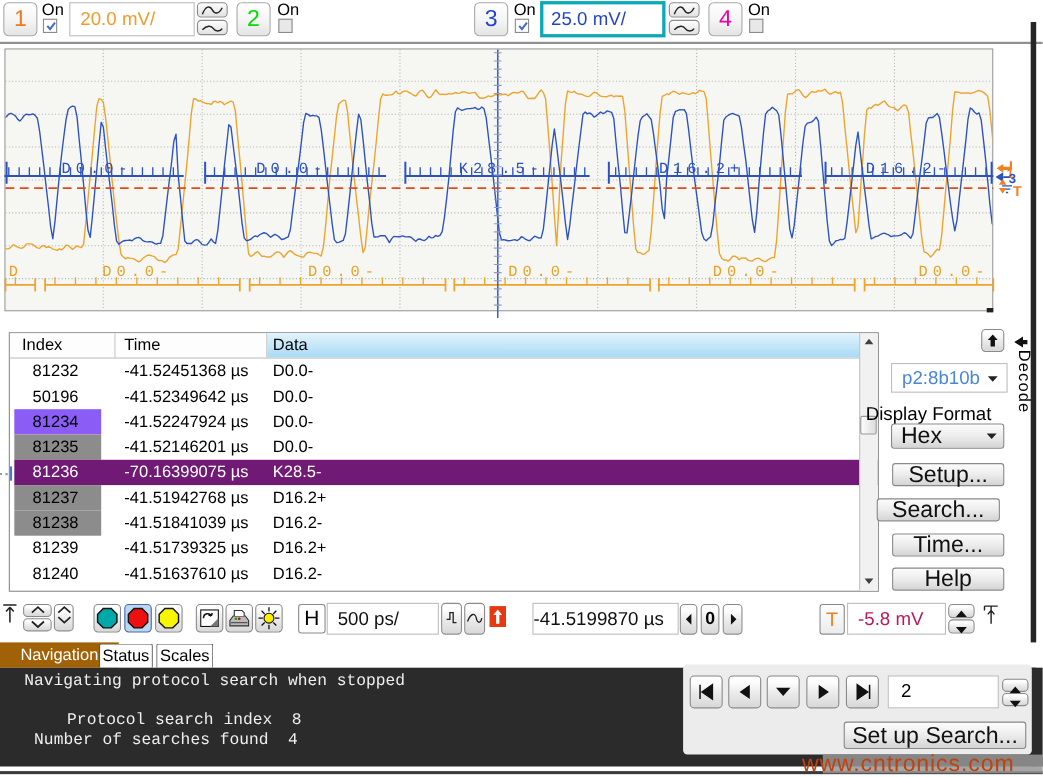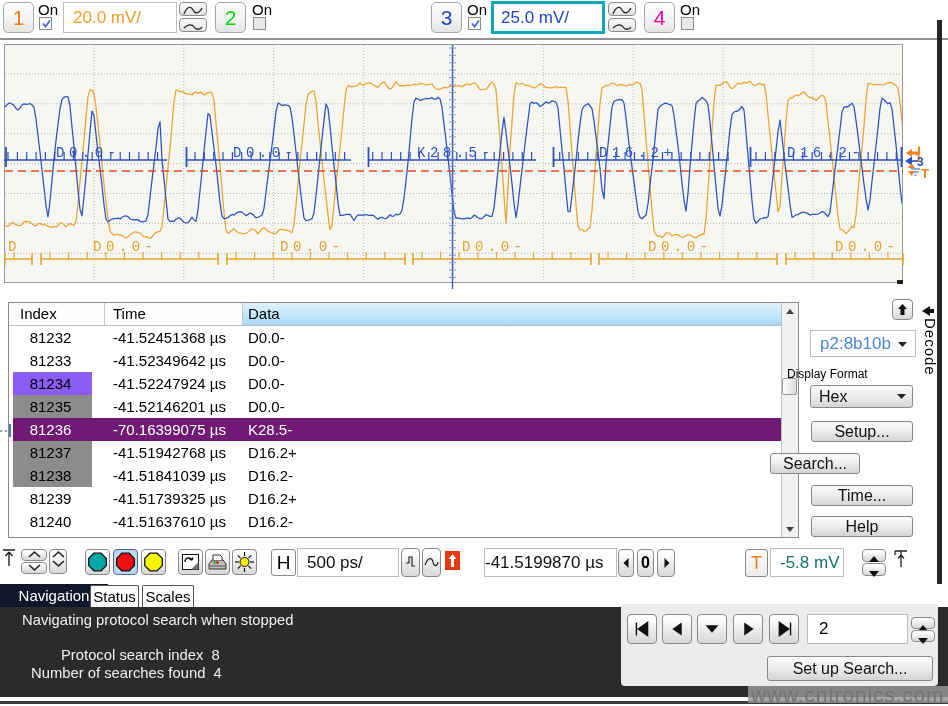--- a/index.html
+++ b/index.html
@@ -2,26 +2,26 @@
 <html><head><meta charset="utf-8"><style>
 html,body{margin:0;padding:0}
 body{width:948px;height:706px;position:relative;background:#fff;font-family:"Liberation Sans",sans-serif;overflow:hidden}
 .abs{position:absolute}
 .chbtn{position:absolute;width:31px;height:31px;border:1px solid #a8a8a8;border-radius:5px;background:linear-gradient(#ffffff,#f4f4f4 55%,#e4e4e4);font-size:21px;text-align:center;line-height:29px;box-sizing:border-box}
 .onlab{position:absolute;font-size:15px;color:#000}
 .cb{position:absolute;width:13px;height:13px;background:#fcfcfc;border:1px solid #8a8a8a;box-sizing:border-box}
 .fld{position:absolute;background:#fff;border:1px solid #bdbdbd;box-sizing:border-box;font-size:17px}
 .wavebtn{position:absolute;width:28px;height:14px;border:1px solid #8a8a8a;border-radius:4px;background:linear-gradient(#fdfdfd,#e2e2e2);box-sizing:border-box}
 .gbtn{position:absolute;border:1px solid #8a8a8a;border-radius:4px;background:linear-gradient(#fdfdfd 20%,#ececec 50%,#d8d8d8);box-sizing:border-box}
-.rbtn{position:absolute;border:1px solid #888;border-radius:3px;background:linear-gradient(#fcfcfc,#ececec 50%,#d4d4d4);box-sizing:border-box;text-align:center;font-size:16px;color:#111}
+.rbtn{position:absolute;border:1px solid #888;border-radius:3px;background:linear-gradient(#fcfcfc,#ececec 50%,#d4d4d4);box-sizing:border-box;text-align:center;font-size:21px;color:#111}
 .row{position:absolute;left:13px;width:785px;height:23px;font-size:15px}
 .idx{position:absolute;left:0;top:0;width:79px;height:23px;text-align:center;padding-right:4px;line-height:23px;box-sizing:border-box}
 .tim{position:absolute;left:100px;top:0;line-height:23px}
 .dat{position:absolute;left:235px;top:0;line-height:23px}
-.ms{font-family:Liberation Sans, sans-serif}
+.ms{font-family:Liberation Mono, monospace}
 </style></head><body>
 <div class="abs" style="left:0;top:0;width:948px;height:38px;background:#fff"></div>
 <div class="abs" style="left:0;top:38px;width:948px;height:2px;background:#909090"></div>
 <div class="chbtn" style="left:3px;top:2px;color:#f07818">1</div>
 <div class="onlab" style="left:38px;top:1px">On</div>
 <div class="cb" style="left:39px;top:17px">
     <svg width="11" height="11" viewBox="0 0 11 11" style="display:block;margin:0 0 0 1px">
       <path d="M2 5.5 L4.5 8.5 L9 2.5" stroke="#4468c8" stroke-width="1.8" fill="none"></path>
     </svg>
   </div>
@@ -115,21 +115,21 @@
 <div class="abs" style="left:242px;top:303px;width:1px;height:22px;background:#c8c8c8"></div>
 <div class="abs" style="left:20px;top:305px;font-size:15px">Index</div>
 <div class="abs" style="left:113px;top:305px;font-size:15px">Time</div>
 <div class="abs" style="left:248px;top:305px;font-size:15px">Data</div>
 <div class="row" style="top:326px">
     <div class="idx" style="">81232</div>
     <div class="tim">-41.52451368 µs</div>
     <div class="dat">D0.0-</div>
   </div>
 <div class="row" style="top:349px">
-    <div class="idx" style="">81233</div>
+    <div class="idx" style="">50196</div>
     <div class="tim">-41.52349642 µs</div>
     <div class="dat">D0.0-</div>
   </div>
 <div class="row" style="top:372px">
     <div class="idx" style="background:#8b5cf6;">81234</div>
     <div class="tim">-41.52247924 µs</div>
     <div class="dat">D0.0-</div>
   </div>
 <div class="row" style="top:395px">
     <div class="idx" style="background:#8c8c8c;">81235</div>
@@ -176,27 +176,27 @@
     </svg></div>
 <svg class="abs" style="left:920px;top:305px" width="16" height="12" viewBox="0 0 16 12">
     <path d="M2 6 L10 1 V4 H14 V8 H10 V11 z" fill="#111"></path>
   </svg>
 <div class="abs" style="left:922px;top:318px;font-size:15px;color:#000;writing-mode:vertical-rl;letter-spacing:1px">Decode</div>
 <div class="fld" style="left:810px;top:330px;width:106px;height:27px"></div>
 <div class="abs" style="left:820px;top:334px;font-size:17px;color:#4a86d8">p2:8b10b</div>
 <svg class="abs" style="left:897px;top:341px" width="11" height="7" viewBox="0 0 11 7">
     <path d="M1 1 L5.5 6 L10 1 z" fill="#222"></path>
   </svg>
-<div class="abs" style="left:787px;top:367px;font-size:12px">Display Format</div>
+<div class="abs" style="left:787px;top:367px;font-size:17px">Display Format</div>
 <div class="rbtn" style="left:810px;top:385px;width:103px;height:23px;text-align:left;line-height:21px;padding-left:8px">Hex</div>
 <svg class="abs" style="left:896px;top:393px" width="11" height="7" viewBox="0 0 11 7">
     <path d="M1 1 L5.5 6 L10 1 z" fill="#222"></path>
   </svg>
 <div class="rbtn" style="left:811px;top:421px;width:102px;height:21px;line-height:19px">Setup...</div>
-<div class="rbtn" style="left:770px;top:453px;width:90px;height:21px;line-height:19px">Search...</div>
+<div class="rbtn" style="left:797px;top:453px;width:112px;height:21px;line-height:19px">Search...</div>
 <div class="rbtn" style="left:811px;top:485px;width:102px;height:21px;line-height:19px">Time...</div>
 <div class="rbtn" style="left:811px;top:516px;width:102px;height:21px;line-height:19px">Help</div>
 <div class="abs" style="left:937px;top:20px;width:5px;height:677px;background:#262626"></div>
 <svg class="abs" style="left:2px;top:548px" width="16" height="20" viewBox="0 0 16 20">
     <path d="M1 2 H13 M7 4 V18 M7 4 L3.5 8 M7 4 L10.5 8" stroke="#222" stroke-width="1.4" fill="none"></path>
   </svg>
 <div class="gbtn" style="left:21px;top:549px;width:26px;height:12px;text-align:center;line-height:8px"><svg width="17" height="9" viewBox="0 0 17 9">
       <path d="M3 7 L8.5 2 L14 7" stroke="#222" stroke-width="1.6" fill="none"></path>
     </svg></div>
 <div class="gbtn" style="left:21px;top:562px;width:26px;height:12px;text-align:center;line-height:8px"><svg width="17" height="9" viewBox="0 0 17 9">
@@ -254,33 +254,33 @@
     </svg></div>
 <div class="fld" style="left:484px;top:548px;width:133px;height:29px;line-height:27px;color:#111">-41.5199870 µs</div>
 <div class="gbtn" style="left:618px;top:549px;width:16px;height:28px"><svg width="14" height="26" viewBox="0 0 14 26">
       <path d="M9.5 8 L4.5 13 L9.5 18 z" fill="#111"></path>
     </svg></div>
 <div class="gbtn" style="left:637px;top:549px;width:17px;height:28px;text-align:center;font-size:16px;font-weight:bold;line-height:26px">0</div>
 <div class="gbtn" style="left:657px;top:549px;width:18px;height:28px"><svg width="16" height="26" viewBox="0 0 16 26">
       <path d="M6.5 8 L11.5 13 L6.5 18 z" fill="#111"></path>
     </svg></div>
 <div class="abs" style="left:745px;top:549px;width:23px;height:28px;border:1px solid #8a8a8a;border-radius:3px;background:linear-gradient(#fefefe,#ececec);box-sizing:border-box;text-align:center;font-size:18px;line-height:26px;color:#f08020">T</div>
-<div class="fld" style="left:770px;top:548px;width:74px;height:29px;line-height:27px;padding-left:9px;color:#0f766e">-5.8 mV</div>
+<div class="fld" style="left:770px;top:548px;width:90px;height:29px;line-height:27px;padding-left:9px;color:#be185d">-5.8 mV</div>
 <div class="gbtn" style="left:862px;top:549px;width:24px;height:13px;text-align:center"><svg width="12" height="9" viewBox="0 0 12 9">
       <path d="M1 7 L6 1 L11 7 z" fill="#111"></path>
     </svg></div>
 <div class="gbtn" style="left:862px;top:563px;width:24px;height:13px;text-align:center"><svg width="12" height="9" viewBox="0 0 12 9">
       <path d="M1 2 L6 8 L11 2 z" fill="#111"></path>
     </svg></div>
 <svg class="abs" style="left:893px;top:549px" width="18" height="20" viewBox="0 0 18 20">
     <path d="M2 2 H14 M8 2 V18 M8 6 L5 9.5 M8 6 L11 9.5" stroke="#222" stroke-width="1.3" fill="none"></path>
     <path d="M2 2 V6" stroke="#222" stroke-width="1.3"></path>
   </svg>
 <div class="abs" style="left:0;top:584px;width:948px;height:23px;background:#fff"></div>
-<div class="abs" style="left:0;top:584px;width:108px;height:23px;background:#0f172a;color:#fff;font-size:15px;text-align:center;line-height:23px">Navigation</div>
+<div class="abs" style="left:0;top:584px;width:108px;height:23px;background:#a16207;color:#fff;font-size:15px;text-align:center;line-height:23px">Navigation</div>
 <div class="abs" style="left:90px;top:585px;width:49px;height:22px;border:1px solid #555;border-bottom:none;border-radius:2px 2px 0 0;background:#fdfdfd;font-size:15px;text-align:center;line-height:22px;box-sizing:border-box">Status</div>
 <div class="abs" style="left:142px;top:585px;width:52px;height:22px;border:1px solid #555;border-bottom:none;border-radius:2px 2px 0 0;background:#fdfdfd;font-size:15px;text-align:center;line-height:22px;box-sizing:border-box">Scales</div>
 <div class="abs" style="left:0;top:607px;width:948px;height:90px;background:#2b2b2b"></div>
 <div class="abs ms" style="left:22px;top:612px;font-size:14.8px;color:#efefef;white-space:pre">Navigating protocol search when stopped</div>
 <div class="abs ms" style="left:61px;top:647px;font-size:14.8px;color:#efefef;white-space:pre">Protocol search index  8</div>
 <div class="abs ms" style="left:31px;top:665px;font-size:14.8px;color:#efefef;white-space:pre">Number of searches found  4</div>
 <div class="abs" style="left:0;top:697px;width:948px;height:4px;background:#fff"></div>
 <div class="abs" style="left:0;top:701px;width:948px;height:3px;background:#3a3a3a"></div>
 <div class="abs" style="left:0;top:704px;width:948px;height:2px;background:#fff"></div>
 <div class="abs" style="left:621px;top:604px;width:317px;height:82px;background:#ececec;border-radius:4px"></div>
@@ -301,13 +301,13 @@
     </svg></div>
 <div class="fld" style="left:807px;top:614px;width:101px;height:30px;line-height:28px;padding-left:11px;font-size:17px">2</div>
 <div class="gbtn" style="left:911px;top:617px;width:24px;height:12px;text-align:center"><svg width="12" height="8" viewBox="0 0 12 8">
       <path d="M1 7 L6 1 L11 7 z" fill="#111"></path>
     </svg></div>
 <div class="gbtn" style="left:911px;top:630px;width:24px;height:12px;text-align:center"><svg width="12" height="8" viewBox="0 0 12 8">
       <path d="M1 1 L6 7 L11 1 z" fill="#111"></path>
     </svg></div>
 <div class="rbtn" style="left:767px;top:656px;width:166px;height:25px;line-height:23px">Set up Search...</div>
 <div class="abs" style="left:748px;top:686px;width:200px;height:17px;background:rgba(150,150,150,0.85)"></div>
-<div class="abs" style="left:751px;top:683px;font-size:21px;color:#737373;letter-spacing:0.8px">www.cntronics.com</div>
+<div class="abs" style="left:729px;top:683px;font-size:21px;color:#c2410c;letter-spacing:0.8px">www.cntronics.com</div>
 
 </body></html>

